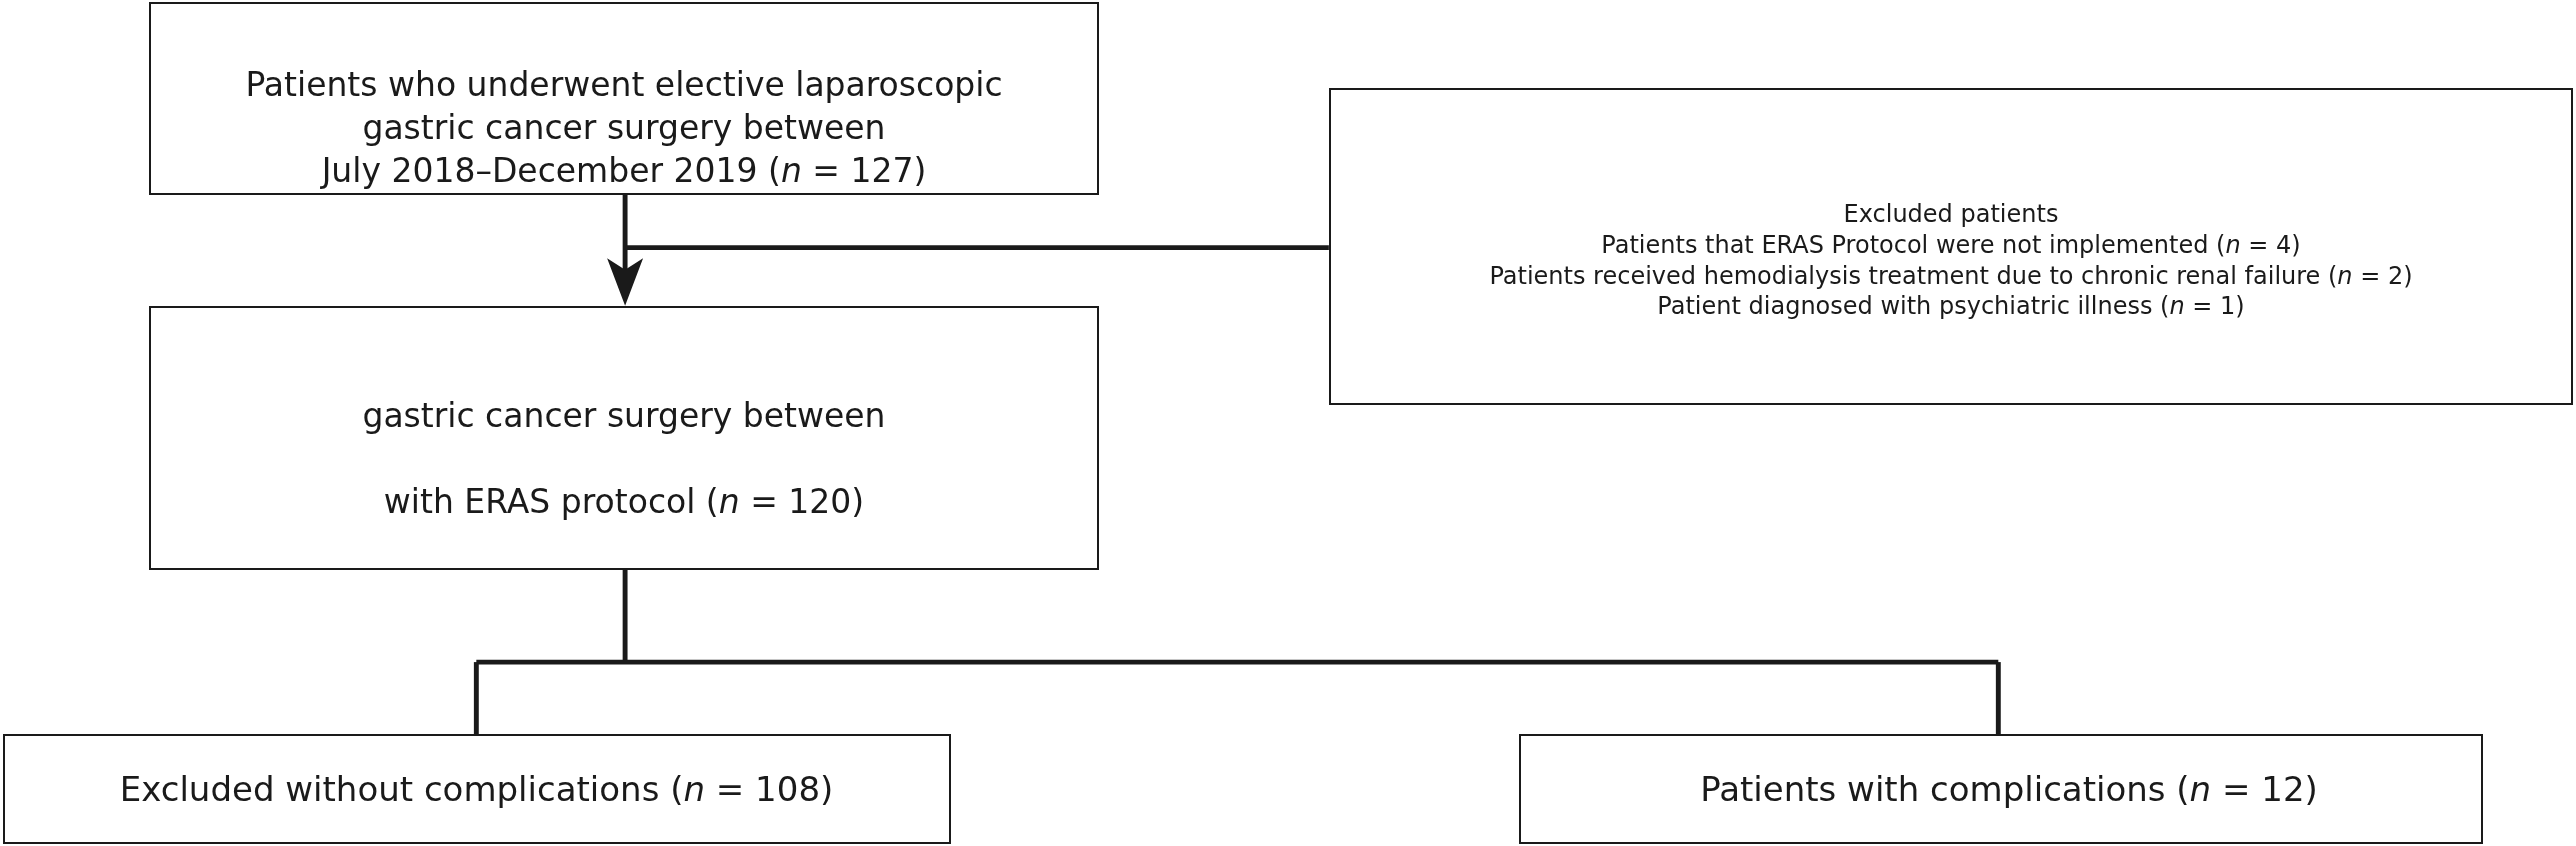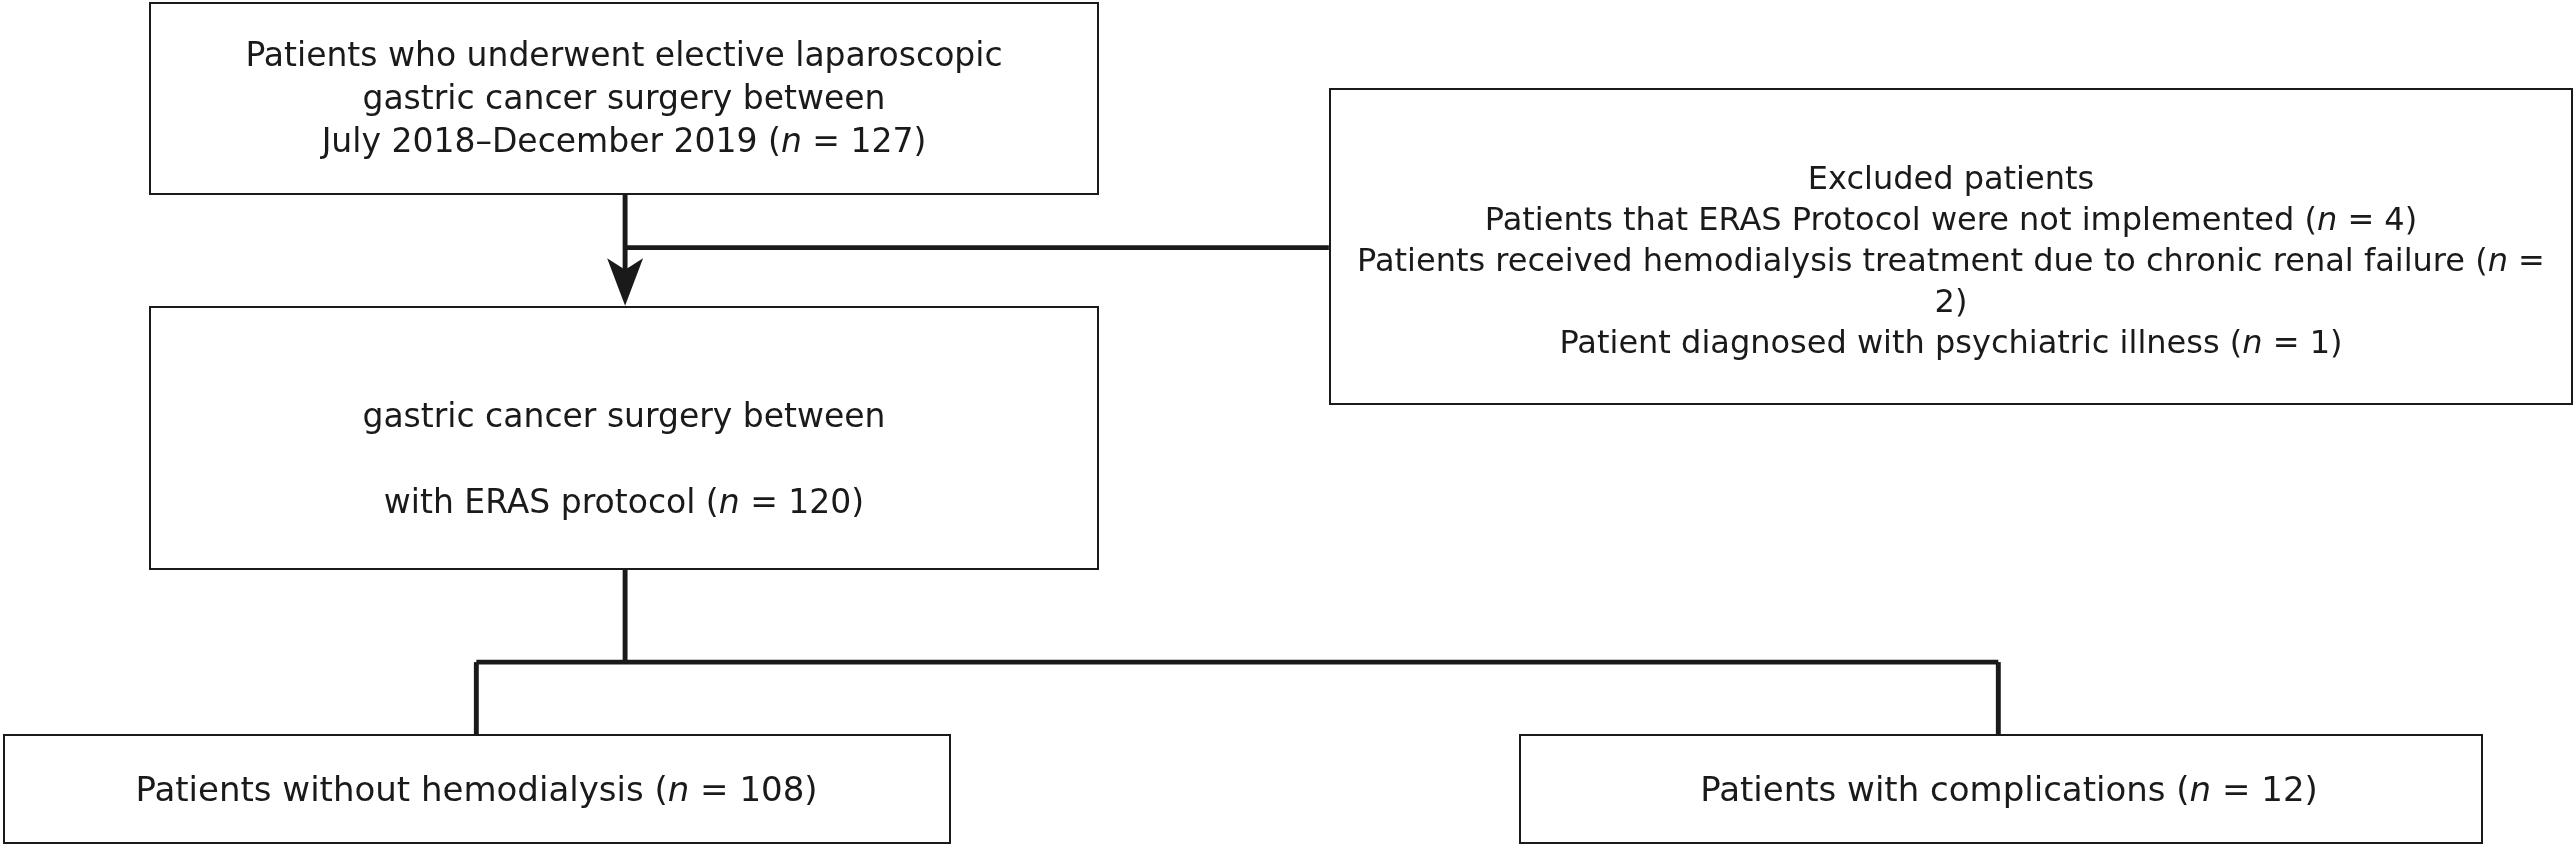--- a/index.html
+++ b/index.html
@@ -29,27 +29,27 @@
     font-size: 33px;
     line-height: 1.30;
     color: #1a1a1a;
     padding: 0 11.4px;
     white-space: pre-line;
   }
   .node-text .v {
     font-style: italic;
   }
   
-  #node-cohort-initial   { left: 149px;  top: 1.6px;    width: 950px; height: 193px; }
+  #node-cohort-initial   { left: 149px;  top: 1.6px;    width: 950px; height: 193px; align-items: flex-end; }
   #node-excluded         { left: 1329px; top: 88px;  width: 1244px; height: 317px; }
   #node-cohort-eras      { left: 149px;  top: 306px;  width: 950px; height: 264px; }
   #node-without-comp     { left: 2.5px;    top: 734px;  width: 948px; height: 110px; }
   #node-with-comp        { left: 1519px; top: 734px;  width: 964px; height: 110px; padding-left: 16px; }
 
-  #node-excluded .node-text { font-size: 32px; line-height: 1.28; margin-top: 28px; }
+  #node-excluded .node-text { font-size: 24px; line-height: 1.28; margin-top: 28px; }
   #node-without-comp .node-text,
   #node-with-comp .node-text { font-size: 34px; }
 
   
   #connector-layer {
     position: absolute;
     left: 0;
     top: 0;
     width: 2576px;
     height: 846px;
@@ -84,21 +84,21 @@
 
   <div class="node" id="node-excluded">
     <div class="node-text"><span>Excluded patients</span><br><span>Patients that ERAS Protocol were not implemented (</span><span class="v">n</span><span> = 4)</span><br><span>Patients received hemodialysis treatment due to chronic renal failure (</span><span class="v">n</span><span> = 2)</span><br><span>Patient diagnosed with psychiatric illness (</span><span class="v">n</span><span> = 1)</span></div>
   </div>
 
   <div class="node" id="node-cohort-eras">
     <div class="node-text"><br><span>gastric cancer surgery between</span><br><br><span>with ERAS protocol (</span><span class="v">n</span><span> = 120)</span></div>
   </div>
 
   <div class="node" id="node-without-comp">
-    <div class="node-text"><span>Patients without hemodialysis (</span><span class="v">n</span><span> = 108)</span></div>
+    <div class="node-text"><span>Excluded without complications (</span><span class="v">n</span><span> = 108)</span></div>
   </div>
 
   <div class="node" id="node-with-comp">
     <div class="node-text"><span>Patients with complications (</span><span class="v">n</span><span> = 12)</span></div>
   </div>
 
 </div>
 
 
 </body></html>

